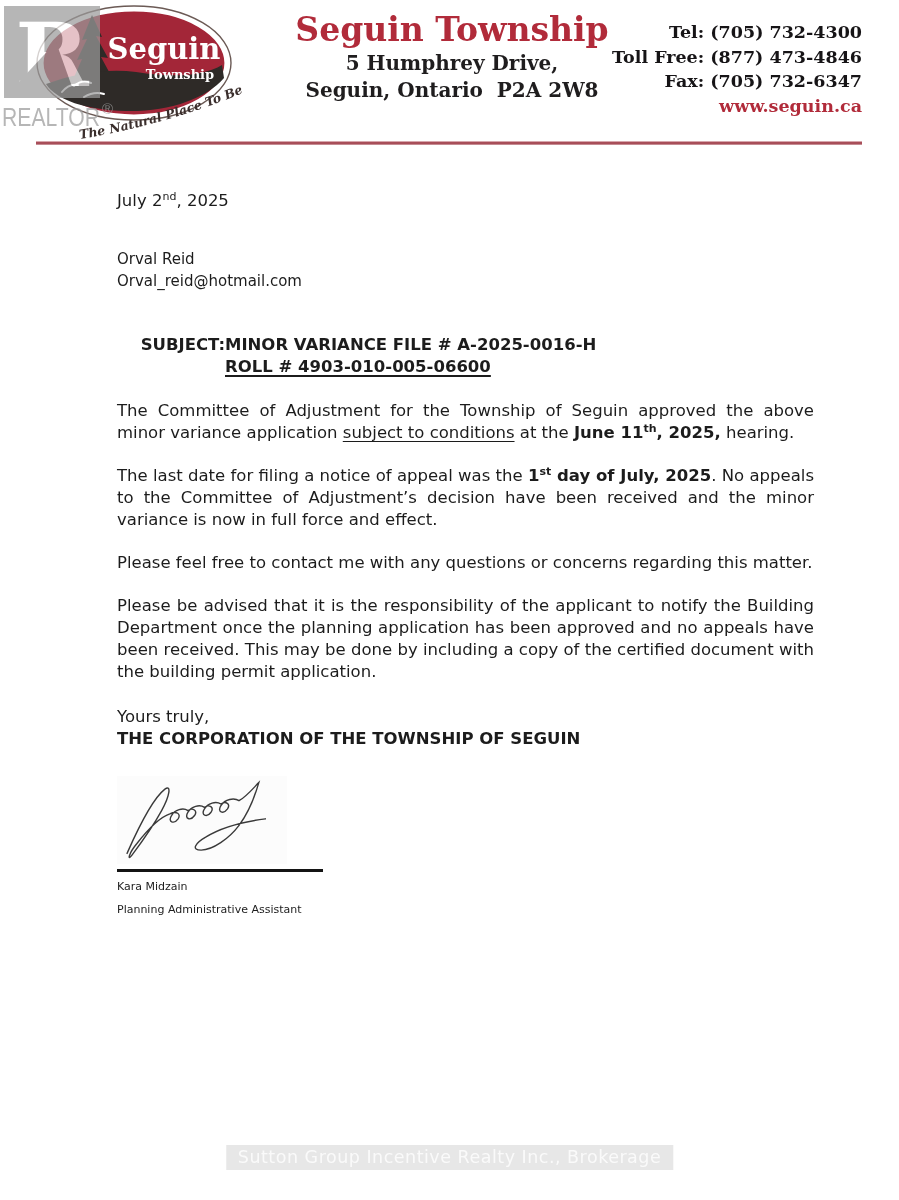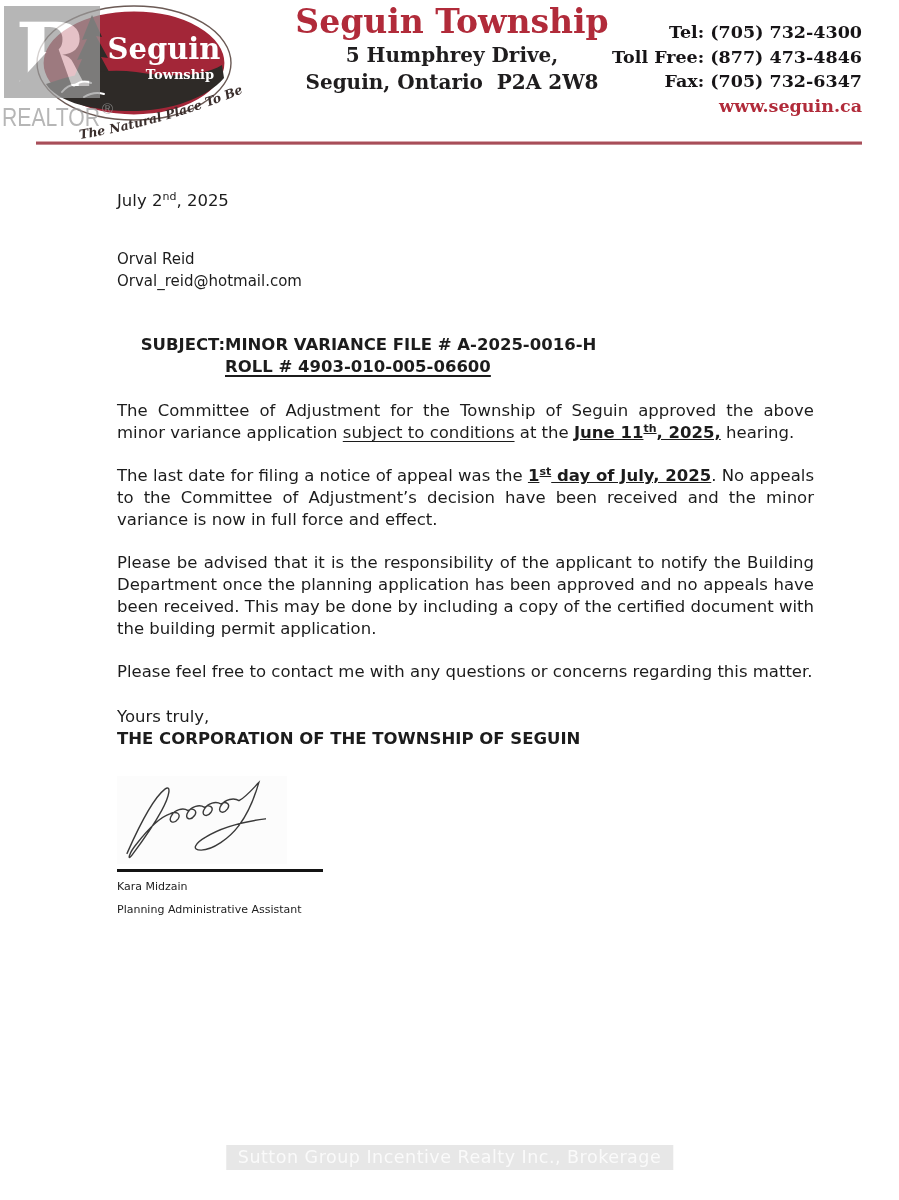--- a/index.html
+++ b/index.html
@@ -11,21 +11,21 @@
   }
 
   
   .header { position:absolute; left:0; top:0; width:899px; height:150px; }
 
   .seguin-logo { position:absolute; left:22px; top:2px; z-index:2; }
 
   .realtor-wm { position:absolute; left:2px; top:4px; z-index:3; opacity:.72; }
 
   .header-center {
-    position:absolute; left:262px; top:2px; width:380px; text-align:center;
+    position:absolute; left:262px; top:10px; width:380px; text-align:center;
     font-family:"DejaVu Serif", serif; font-weight:bold;
   }
   .hdr-title { font-size:33px; color:#b12b3a; letter-spacing:0px; line-height:40px; }
   .hdr-addr  { font-size:20px; color:#1f1d1e; line-height:27px; white-space:pre; }
 
   .header-right {
     position:absolute; right:37px; top:20px; text-align:right;
     font-family:"DejaVu Serif", serif; font-weight:bold;
     font-size:17.5px; line-height:24.5px; color:#161416;
   }
@@ -46,21 +46,21 @@
 
   .subject {
     display:flex; font-weight:bold; font-size:16.5px; line-height:22px;
     margin-bottom:22px;
   }
   .subject-label { width:108px; flex:none;text-align:right; }
   .subject-roll  { text-decoration:underline; text-underline-offset:3px; text-decoration-thickness:1.5px; }
 
   .body { font-size:16.5px; line-height:22px; text-align:justify; margin-bottom:21px; }
   .body .u { text-decoration:underline; text-underline-offset:3px; }
-  .body b, .body sup.b { font-weight:bold;text-decoration:underline; }
+  .body b, .body sup.b { font-weight:bold; }
 
   .closing { font-size:16.5px; line-height:22px; margin-top:23px; }
   .closing .corp { font-weight:bold; }
 
   .sig-wrap { margin-top:26px; width:170px; background:#fcfcfc; }
   .sig-line { width:206px; border-top:3px solid #141414; margin-top:5px; }
   .signer { font-size:11px; line-height:22.5px; margin-top:4px; }
 
   
   .footer-wm {
@@ -130,23 +130,23 @@
       <div>
         <div>MINOR VARIANCE FILE # A-2025-0016-H</div>
         <div class="subject-roll">ROLL # 4903-010-005-06600</div>
       </div>
     </div>
 
     <p class="body"><span>The Committee of Adjustment for the Township of Seguin approved the above minor variance application </span><span class="u">subject to conditions</span><span> at the </span><b>June 11</b><sup class="b">th</sup><b>, 2025,</b><span> hearing.</span></p>
 
     <p class="body"><span>The last date for filing a notice of appeal was the </span><b>1</b><sup class="b">st</sup><b> day of July, 2025</b><span>. No appeals to the Committee of Adjustment’s decision have been received and the minor variance is now in full force and effect.</span></p>
 
+    <p class="body">Please feel free to contact me with any questions or concerns regarding this matter.</p>
+
     <p class="body">Please be advised that it is the responsibility of the applicant to notify the Building Department once the planning application has been approved and no appeals have been received. This may be done by including a copy of the certified document with the building permit application.</p>
-
-    <p class="body">Please feel free to contact me with any questions or concerns regarding this matter.</p>
 
     <p class="closing">
       <span>Yours truly,</span><br>
       <span class="corp">THE CORPORATION OF THE TOWNSHIP OF SEGUIN</span>
     </p>
 
     <div class="sig-wrap">
       <svg width="165" height="84" viewBox="0 0 200 102">
         <path d="M12,94 C20,76 40,30 58,16 C66,10 64,24 54,42 C42,64 24,88 18,96 C12,104 14,94 24,82 C38,64 52,50 64,46
                  C72,42 78,46 74,52 C69,59 61,56 66,48 C70,41 80,38 86,42

